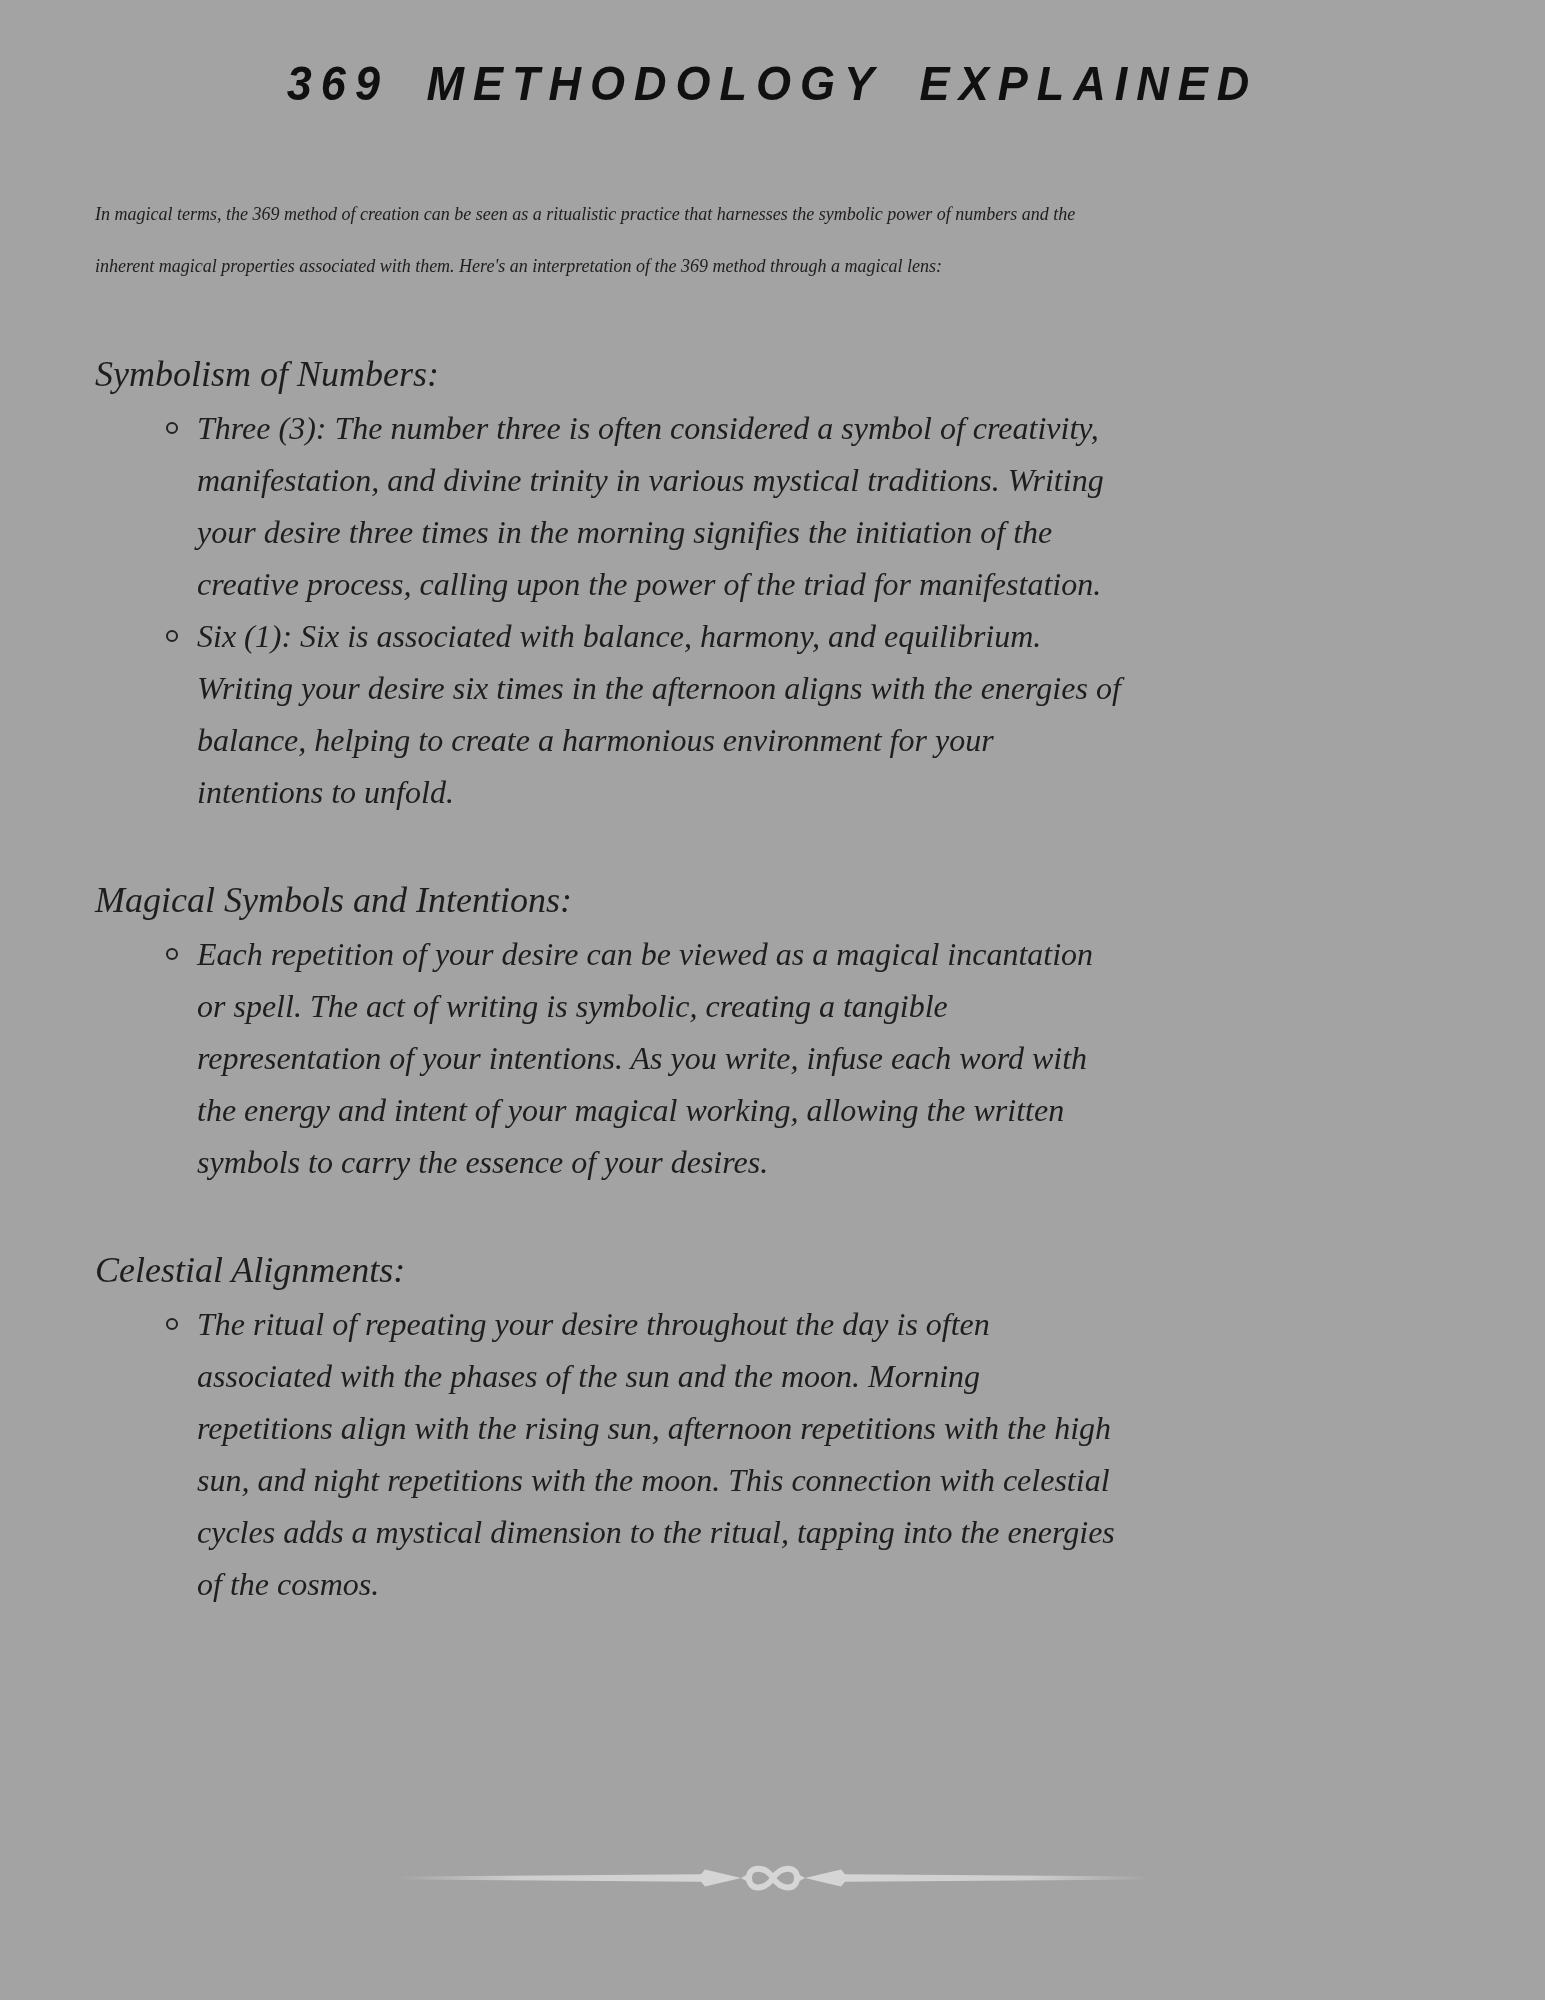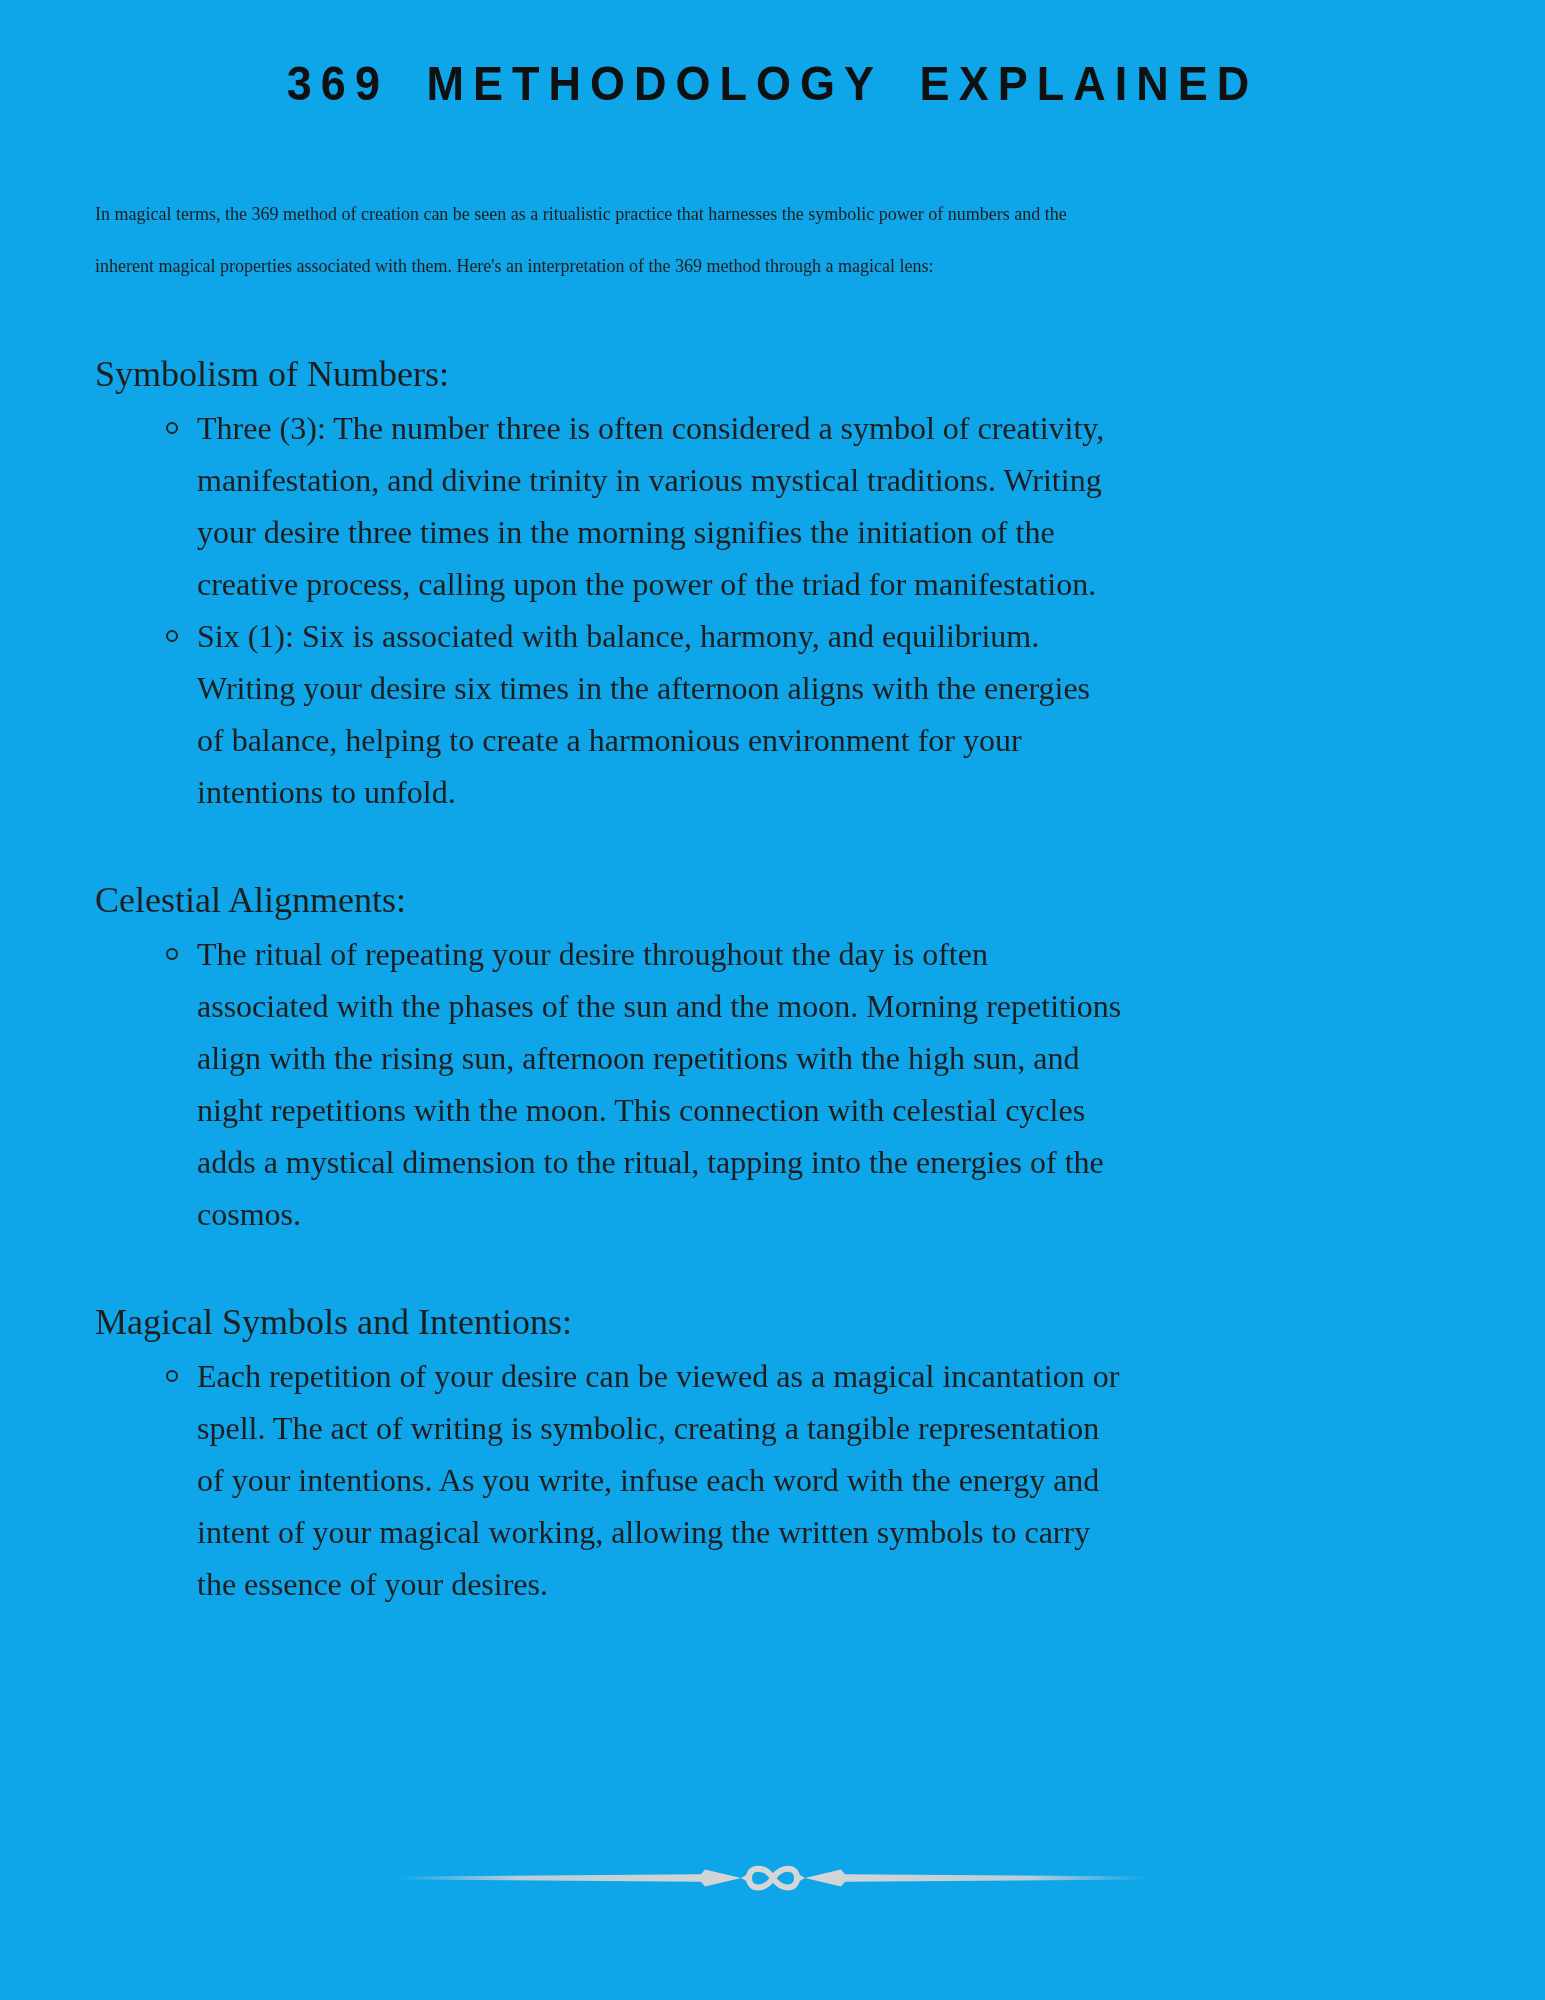--- a/index.html
+++ b/index.html
@@ -11,21 +11,22 @@
     width: 1545px;
     height: 2000px;
     position: relative;
     font-family: "Liberation Serif", serif;
     color: #1e1e1e;
     overflow: hidden;
   }
   .page {
     position: absolute;
     inset: 0;
-    background: #0ea5e9;
+    background: #a3a3a3;
+    font-style: italic;
   }
   .doc-title {
     position: absolute;
     top: 56px;
     left: 0;
     width: 1545px;
     margin: 0;
     text-align: center;
     font-family: "Liberation Sans", sans-serif;
     font-weight: 700;
@@ -105,30 +106,30 @@
 
     <section class="section">
       <h2 class="section-heading">Symbolism of Numbers:</h2>
       <ul class="bullets">
         <li>Three (3): The number three is often considered a symbol of creativity, manifestation, and divine trinity in various mystical traditions. Writing your desire three times in the morning signifies the initiation of the creative process, calling upon the power of the triad for manifestation.</li>
         <li>Six (1): Six is associated with balance, harmony, and equilibrium. Writing your desire six times in the afternoon aligns with the energies of balance, helping to create a harmonious environment for your intentions to unfold.</li>
       </ul>
     </section>
 
     <section class="section">
-      <h2 class="section-heading">Celestial Alignments:</h2>
+      <h2 class="section-heading">Magical Symbols and Intentions:</h2>
       <ul class="bullets">
-        <li>The ritual of repeating your desire throughout the day is often associated with the phases of the sun and the moon. Morning repetitions align with the rising sun, afternoon repetitions with the high sun, and night repetitions with the moon. This connection with celestial cycles adds a mystical dimension to the ritual, tapping into the energies of the cosmos.</li>
+        <li>Each repetition of your desire can be viewed as a magical incantation or spell. The act of writing is symbolic, creating a tangible representation of your intentions. As you write, infuse each word with the energy and intent of your magical working, allowing the written symbols to carry the essence of your desires.</li>
       </ul>
     </section>
 
     <section class="section">
-      <h2 class="section-heading">Magical Symbols and Intentions:</h2>
+      <h2 class="section-heading">Celestial Alignments:</h2>
       <ul class="bullets">
-        <li>Each repetition of your desire can be viewed as a magical incantation or spell. The act of writing is symbolic, creating a tangible representation of your intentions. As you write, infuse each word with the energy and intent of your magical working, allowing the written symbols to carry the essence of your desires.</li>
+        <li>The ritual of repeating your desire throughout the day is often associated with the phases of the sun and the moon. Morning repetitions align with the rising sun, afternoon repetitions with the high sun, and night repetitions with the moon. This connection with celestial cycles adds a mystical dimension to the ritual, tapping into the energies of the cosmos.</li>
       </ul>
     </section>
 
   </div>
 
   <div class="footer-divider">
     <svg width="760" height="48" viewBox="0 0 760 48" xmlns="http://www.w3.org/2000/svg">
       <defs>
         <linearGradient id="fadeL" x1="0" y1="0" x2="1" y2="0">
           <stop offset="0" stop-color="#d6d6d6" stop-opacity="0"></stop>

